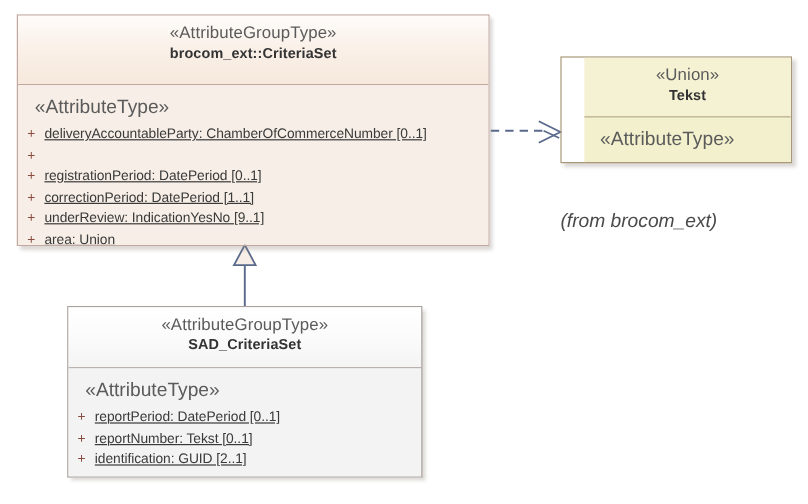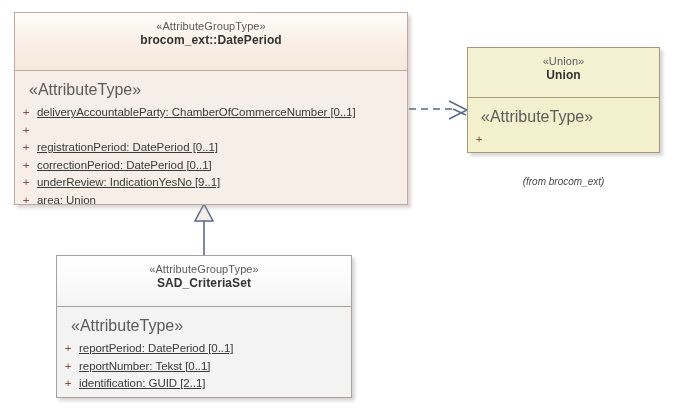--- a/index.html
+++ b/index.html
@@ -33,21 +33,21 @@
   }
   .uml-header {
     box-sizing: border-box;
     text-align: center;
     padding: 6px 4px 7px 4px;
     border-bottom: 1px solid #b09a93;
     line-height: 1.28;
   }
   .stereotype {
     display: block;
-    font-size: 11px;
+    font-size: 14px;
     color: #5b5b5b;
     letter-spacing: 0.1px;
   }
   .class-name {
     display: block;
     font-size: 12px;
     font-weight: bold;
     color: #333333;
     letter-spacing: 0.1px;
   }
@@ -98,22 +98,23 @@
   }
   #criteria-set .uml-body {
     background: #f7efe7;
     height: 133px;
   }
 
   #area-union {
     left: 467px;
     top: 47px;
     width: 193px;
-    height: 106px;
+    height: 89px;
     border-color: #a89878;
+    padding-left: 19px;
   }
   #area-union .uml-header {
     background: #f4f2d2;
     border-bottom-color: #a89878;
     height: 50px;
   }
   #area-union .uml-body {
     background: #f3f1cd;
     height: 73px;
   }
@@ -134,22 +135,21 @@
   #sad-criteria-set .uml-body {
     background: #f3f3f3;
     height: 90px;
   }
 
   .from-package {
     position: absolute;
     left: 467px;
     top: 176px;
     width: 193px;
-    text-align: center;
-    font-size: 10px;
+    font-size: 16px;
     font-style: italic;
     color: #4a4a4a;
   }
 
   
   #connectors {
     position: absolute;
     left: 0; top: 0;
     width: 673px;
     height: 420px;
@@ -171,54 +171,54 @@
 
     <g>
       <line x1="204" y1="255" x2="204" y2="219" stroke="#5a6a8c" stroke-width="1.6"></line>
       <polygon points="204,204 195,221 213,221" fill="#f7efe7" stroke="#5a6a8c" stroke-width="1.5" stroke-linejoin="miter"></polygon>
     </g>
   </svg>
 
   <div class="uml-class" id="criteria-set">
     <div class="uml-header">
       <span class="stereotype">«AttributeGroupType»</span>
-      <span class="class-name">brocom_ext::DatePeriod</span>
+      <span class="class-name">brocom_ext::CriteriaSet</span>
     </div>
     <div class="uml-body">
       <div class="compartment-stereotype">«AttributeType»</div>
       <div class="attr-row">
         <span class="attr-vis">+</span>
         <span class="attr-text">deliveryAccountableParty: ChamberOfCommerceNumber [0..1]</span>
       </div>
       <div class="attr-row">
         <span class="attr-vis">+</span>
       </div>
       <div class="attr-row">
         <span class="attr-vis">+</span>
         <span class="attr-text">registrationPeriod: DatePeriod [0..1]</span>
       </div>
       <div class="attr-row">
         <span class="attr-vis">+</span>
-        <span class="attr-text">correctionPeriod: DatePeriod [0..1]</span>
+        <span class="attr-text">correctionPeriod: DatePeriod [1..1]</span>
       </div>
       <div class="attr-row">
         <span class="attr-vis">+</span>
         <span class="attr-text">underReview: IndicationYesNo [9..1]</span>
       </div>
       <div class="attr-row">
         <span class="attr-vis">+</span>
         <span class="attr-text">area: Union</span>
       </div>
     </div>
   </div>
 
   <div class="uml-class" id="area-union">
     <div class="uml-header">
       <span class="stereotype">«Union»</span>
-      <span class="class-name">Union</span>
+      <span class="class-name">Tekst</span>
     </div>
     <div class="uml-body">
       <div class="compartment-stereotype">«AttributeType»</div>
       <div class="attr-row">
         <span class="attr-vis">+</span>
       </div>
       <div class="attr-row">
         <span class="attr-vis">+</span>
       </div>
     </div>

